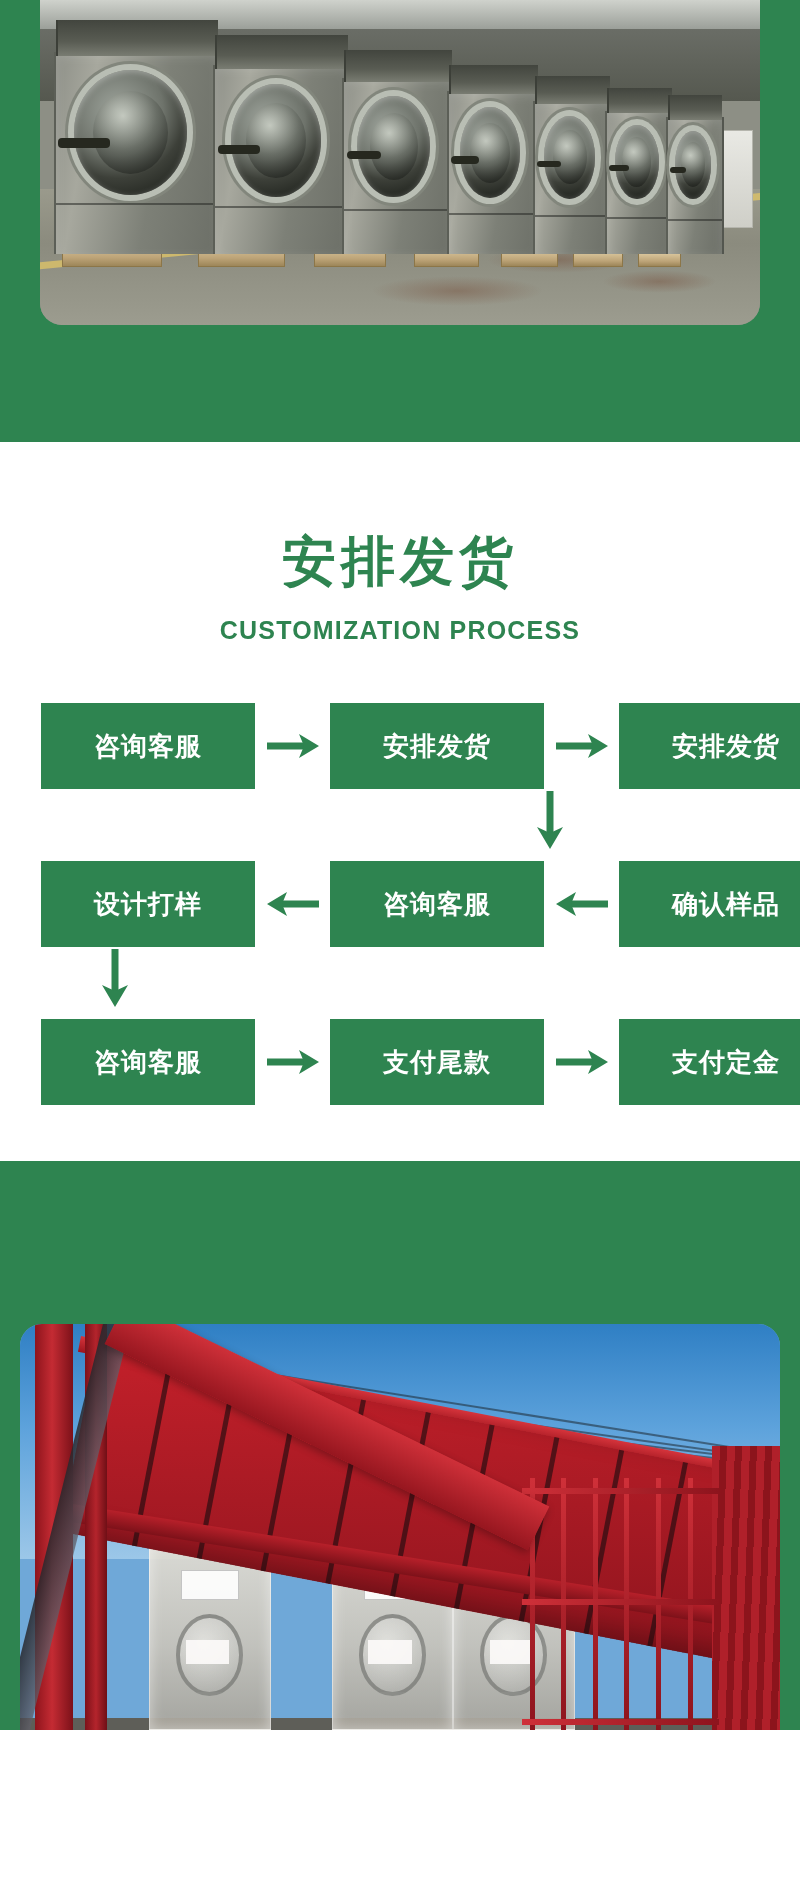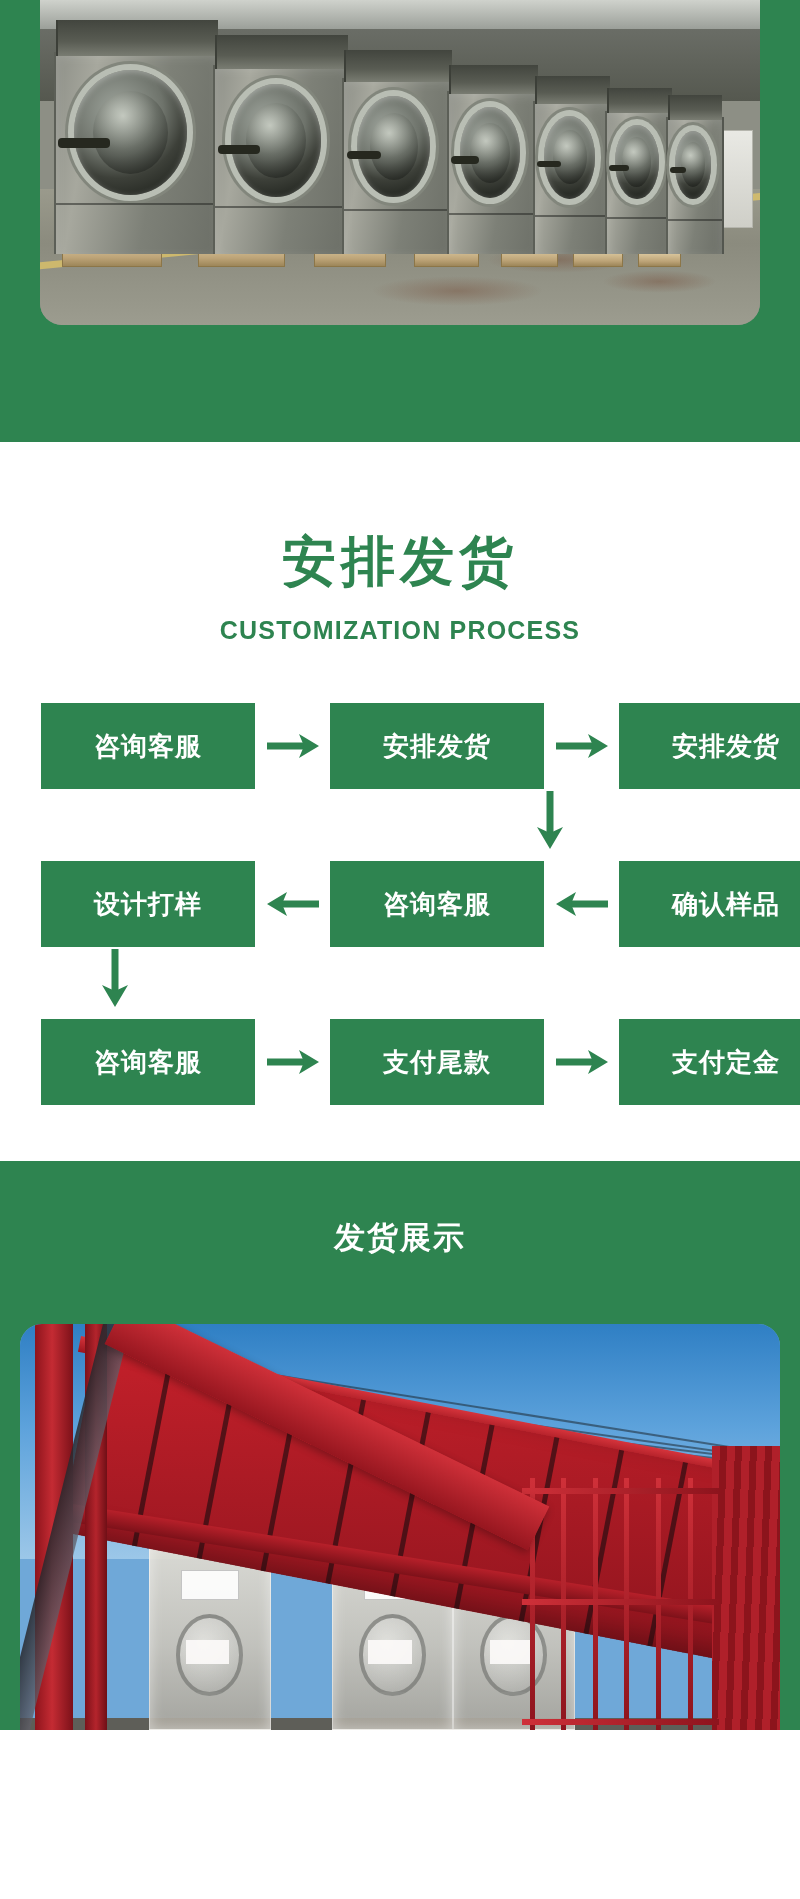--- a/index.html
+++ b/index.html
@@ -425,21 +425,20 @@
         </svg>
       </div>
       <div class="step">支付定金</div>
     </div>
 
   </div>
   <div style="height:56px;"></div>
 </div>
 
 <div class="bottom">
-  <div class="ship-cn">发货展示</div>
 
   <div class="ship-photo">
     <div class="tk-sky"></div>
     <div class="tk-wire" style="left:12%;top:6%;width:90%;transform:rotate(9deg);"></div>
     <div class="tk-wire" style="left:12%;top:10%;width:90%;transform:rotate(8deg);"></div>
     <div class="tk-wire" style="left:14%;top:14%;width:88%;transform:rotate(7deg);"></div>
     <div class="tk-wire" style="left:16%;top:18%;width:86%;transform:rotate(6deg);"></div>
 
     <div class="tk-ground"></div>
 

